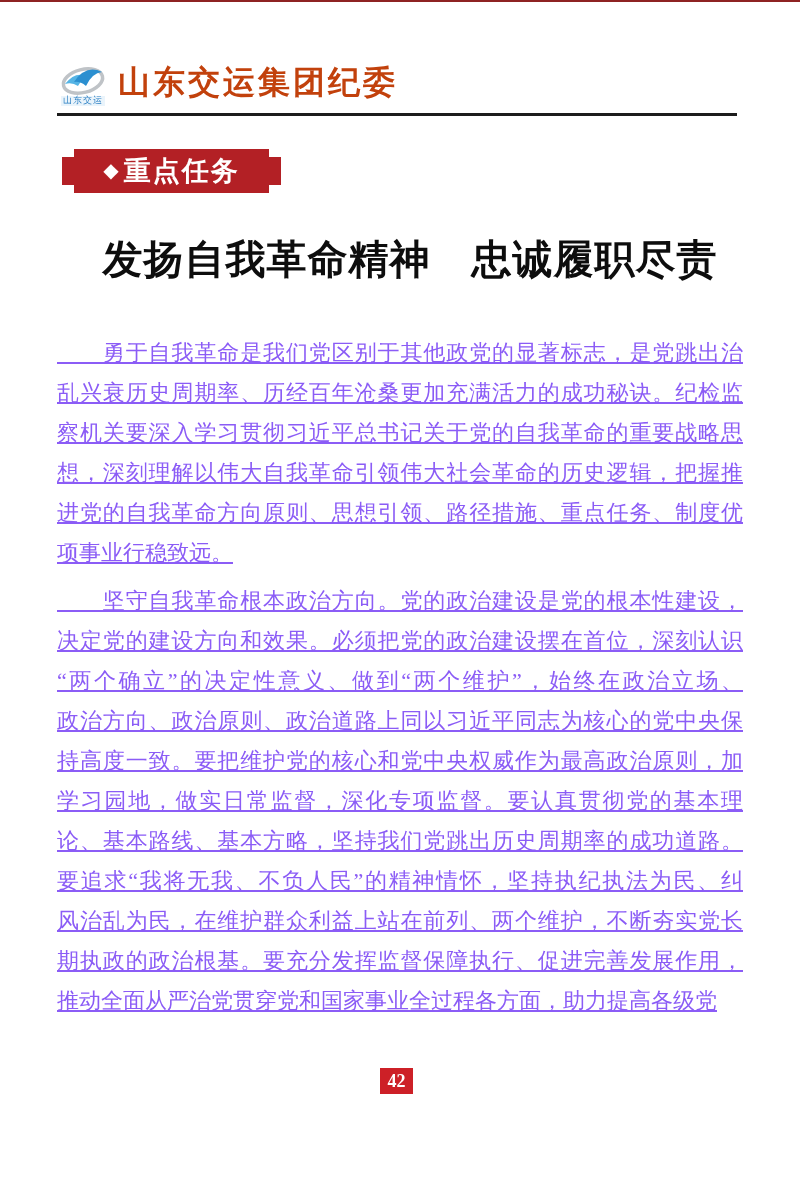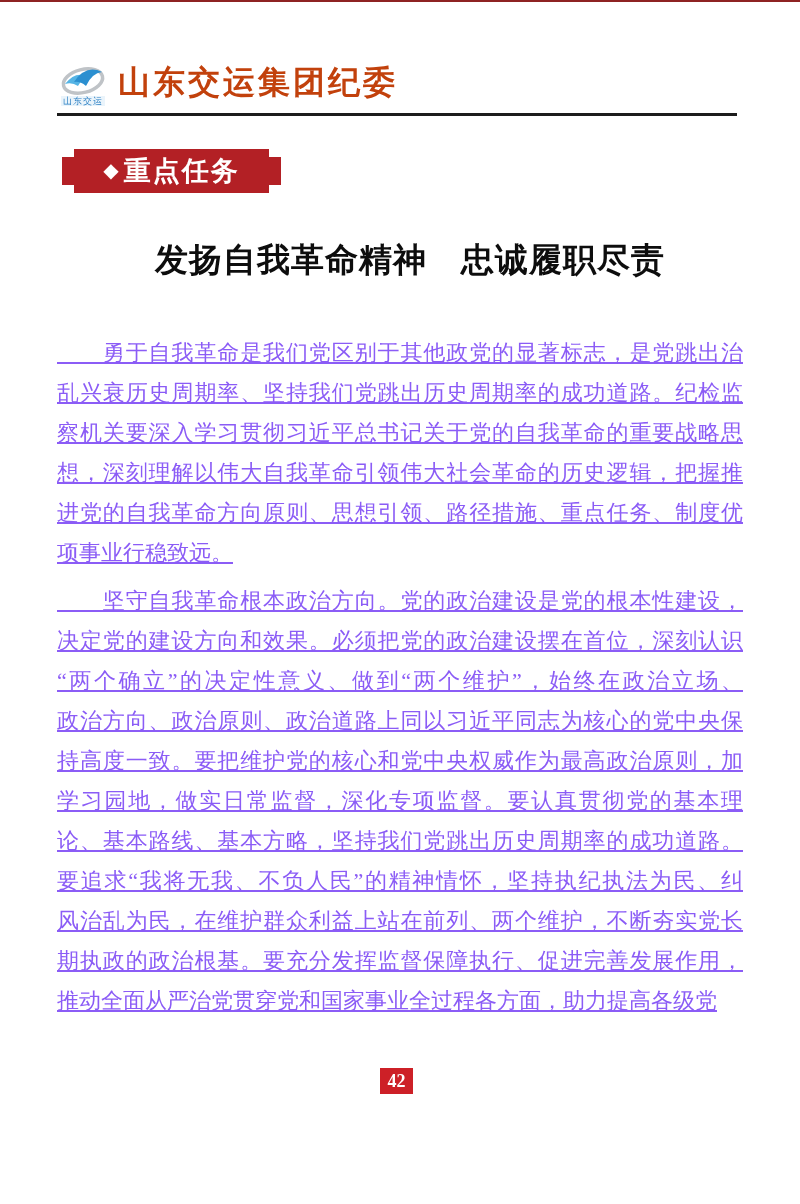--- a/index.html
+++ b/index.html
@@ -24,21 +24,21 @@
     padding-bottom:5px;
     border-bottom:3px solid #1c1c1c;
   }
   .logo{
     width:52px;height:50px;
     display:flex;flex-direction:column;align-items:center;justify-content:center;
     margin-right:9px;flex:0 0 auto;
   }
   .logo svg{display:block;}
   .logo-caption{
-    font-family:Liberation Sans, sans-serif;
+    font-family:Liberation Mono, monospace;
     font-size:9px;line-height:10px;letter-spacing:1px;
     color:#2b7fc3;background:#eaf4fb;padding:0 2px;white-space:nowrap;
   }
   .org-title{
     font-family:"Liberation Sans","DejaVu Sans",sans-serif;
     font-weight:bold;font-size:32px;letter-spacing:3px;color:#c2410c;
     white-space:nowrap;
   }
   
   .banner{
@@ -52,21 +52,21 @@
   }
   .banner-inner{
     display:flex;align-items:center;
     font-weight:bold;font-size:27px;letter-spacing:2px;line-height:1;
   }
   .banner-diamond{font-size:20px;margin-right:3px;transform:translateY(-1px);}
   
   .article-title{
     margin-top:44px;
     text-align:center;
-    font-weight:bold;font-size:33px;line-height:46px;
+    font-weight:bold;font-size:40px;line-height:46px;
     color:#0d0d0d;letter-spacing:1px;padding-left:20px;
   }
   .body{
     margin-top:50px;
     padding:0 57px;
   }
   .paragraph{margin:0;}
   .paragraph + .paragraph{margin-top:8px;}
   .bodyline{
     height:40px;line-height:40px;
@@ -116,21 +116,21 @@
       <span class="banner-diamond">◆</span>
       <span>重点任务</span>
     </div>
   </div>
 
   <div class="article-title">发扬自我革命精神　忠诚履职尽责</div>
 
   <div class="body">
     <div class="paragraph">
         <div class="bodyline">　　勇于自我革命是我们党区别于其他政党的显著标志，是党跳出治</div>
-        <div class="bodyline">乱兴衰历史周期率、坚持我们党跳出历史周期率的成功道路。纪检监</div>
+        <div class="bodyline">乱兴衰历史周期率、历经百年沧桑更加充满活力的成功秘诀。纪检监</div>
         <div class="bodyline">察机关要深入学习贯彻习近平总书记关于党的自我革命的重要战略思</div>
         <div class="bodyline">想，深刻理解以伟大自我革命引领伟大社会革命的历史逻辑，把握推</div>
         <div class="bodyline">进党的自我革命方向原则、思想引领、路径措施、重点任务、制度优</div>
         <div class="bodyline lastline">项事业行稳致远。</div>
       </div>
     <div class="paragraph">
         <div class="bodyline">　　坚守自我革命根本政治方向。党的政治建设是党的根本性建设，</div>
         <div class="bodyline">决定党的建设方向和效果。必须把党的政治建设摆在首位，深刻认识</div>
         <div class="bodyline">“两个确立”的决定性意义、做到“两个维护”，始终在政治立场、</div>
         <div class="bodyline">政治方向、政治原则、政治道路上同以习近平同志为核心的党中央保</div>

